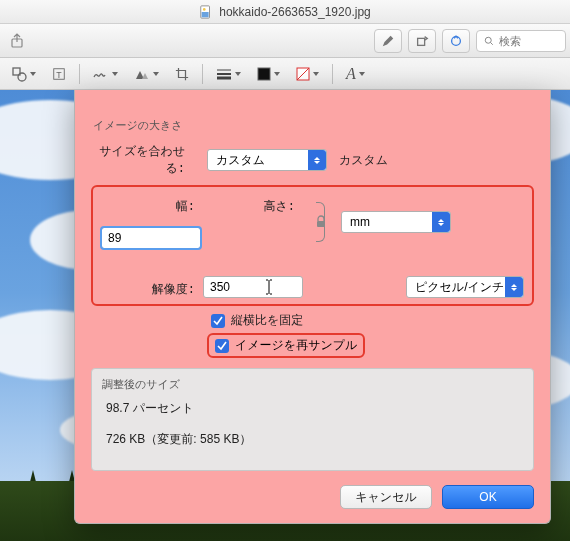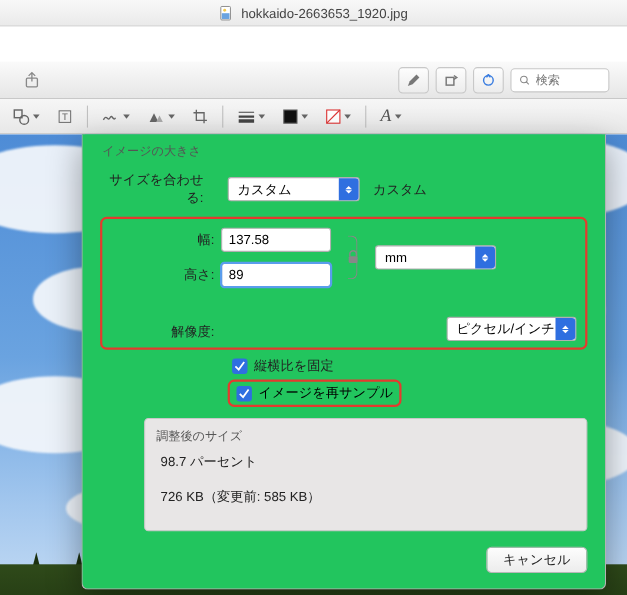--- a/index.html
+++ b/index.html
@@ -1,21 +1,21 @@
 <!DOCTYPE html>
 <html><head>
 <meta charset="utf-8">
 <style>
   * { box-sizing: border-box; margin: 0; padding: 0; }
   body { font-family: -apple-system, "Helvetica Neue", sans-serif; font-size: 12px; width: 570px; height: 541px; overflow: hidden; background: #fff; }
   
   .titlebar { height: 24px; display: flex; align-items: center; justify-content: center; background: linear-gradient(#f8f8f8,#eaeaea); border-bottom: 1px solid #d0d0d0; gap: 6px; color: #444; font-size: 12px; }
   .titlebar .fileicon { width: 14px; height: 14px; }
   
-  .toolbar { height: 34px; background: linear-gradient(#fafafa,#e6e6e6); border-bottom: 1px solid #c8c8c8; display: flex; align-items: center; padding: 0 16px; gap: 6px; margin-top: 32px; }
+  .toolbar { height: 34px; background: linear-gradient(#fafafa,#e6e6e6); border-bottom: 1px solid #c8c8c8; display: flex; align-items: center; padding: 0 4px; gap: 6px; }
   .tbtn { width: 28px; height: 24px; border: 1px solid #c8c8c8; border-radius: 4px; background: linear-gradient(#fdfdfd,#ececec); display: flex; align-items: center; justify-content: center; color: #555; }
   .tbtn svg { width: 14px; height: 14px; }
   .tsep { flex: 1; }
   .searchbox { display: flex; align-items: center; border: 1px solid #c8c8c8; border-radius: 4px; background: #fff; height: 22px; padding: 0 6px; gap: 4px; width: 90px; }
   .searchbox input { border: none; outline: none; width: 60px; font-size: 11px; }
   .searchbox svg { width: 12px; height: 12px; color: #888; }
   .share-icon { display:flex; align-items:center; justify-content:center; width:26px; height:26px; color:#888; }
   
   .fmtbar { height: 32px; background: linear-gradient(#f6f6f6,#e8e8e8); border-bottom: 1px solid #c8c8c8; display: flex; align-items: center; padding: 0 8px; gap: 10px; }
   .fbtn { display: flex; align-items: center; gap: 3px; color: #555; height: 24px; padding: 0 3px; }
@@ -30,25 +30,25 @@
   .c2 { width:120px; height:60px; left:30px; top:120px; }
   .c3 { width:160px; height:70px; left:-30px; top:220px; }
   .c4 { width:150px; height:70px; right:-20px; top:5px; }
   .c5 { width:130px; height:60px; right:20px; top:130px; }
   .c6 { width:140px; height:60px; right:-10px; top:260px; }
   .c7 { width:100px; height:40px; left:60px; top:320px; }
   .field { position:absolute; bottom:0; left:0; right:0; height:60px; background: linear-gradient(#2f4a1a,#1f3510); }
   .trees { position:absolute; bottom:55px; left:0; right:0; height:20px; }
   .tree { position:absolute; bottom:0; width:0; height:0; border-left:4px solid transparent; border-right:4px solid transparent; border-bottom:16px solid #1b300f; }
   
-  .sheet { position: absolute; left: 74px; top: 0; width: 477px; background: #22c55e; border: 1px solid #b3b3b3; border-top: none; box-shadow: 0 10px 30px rgba(0,0,0,0.35); padding: 4px 16px 14px; border-radius: 0 0 6px 6px; }
+  .sheet { position: absolute; left: 74px; top: 0; width: 477px; background: #fca5a5; border: 1px solid #b3b3b3; border-top: none; box-shadow: 0 10px 30px rgba(0,0,0,0.35); padding: 24px 16px 14px; border-radius: 0 0 6px 6px; }
   .sect-title { font-size: 11px; color: #555; margin: 4px 2px 10px; }
   
   .row { display: flex; align-items: center; margin-bottom: 8px; gap: 6px; }
-  .lbl { width: 94px; text-align: right; font-size: 12px; color: #222; }
+  .lbl { width: 94px; text-align: right; font-size: 12px; color: #222; font-family: Liberation Mono, monospace; }
   .sel { display: flex; align-items: center; background: #fff; border: 1px solid #b0b0b0; border-radius: 3px; height: 22px; font-size: 12px; padding-left: 8px; position: relative; }
   .sel .selbtn { position:absolute; right:0; top:0; bottom:0; width:18px; background:#2f6fe0; border-radius: 0 3px 3px 0; display:flex; flex-direction:column; align-items:center; justify-content:center; gap:1px; }
   .sel .selbtn::before { content:""; width:0;height:0;border-left:3px solid transparent;border-right:3px solid transparent;border-bottom:3px solid #fff; }
   .sel .selbtn::after  { content:""; width:0;height:0;border-left:3px solid transparent;border-right:3px solid transparent;border-top:3px solid #fff; }
   .fitsel { width: 120px; margin-left: 16px; }
   .unitlbl { font-size: 12px; color: #222; margin-left: 6px; }
   
   .redbox { border: 2px solid #e53a2e; border-radius: 6px; padding: 6px 8px; margin: 6px 0; }
   .dimgrid { display: grid; grid-template-columns: 94px 100px 28px 120px; grid-template-rows: 26px 26px; align-items: center; column-gap: 6px; row-gap: 6px; }
   .inp { height: 22px; border: 1px solid #b0b0b0; border-radius: 3px; background: #fff; padding: 0 6px; font-size: 12px; width: 100px; }
@@ -63,21 +63,21 @@
   .resrow { display:flex; align-items:flex-end; gap:8px; margin-top:25px; }
   .resrow .lbl { width: 94px; }
   .resrow .inp { width: 100px; }
   .ressel { width: 118px; margin-left:auto; }
   
   .check { display:flex; align-items:center; gap:6px; font-size:12px; color:#222; margin: 6px 0 4px 120px; }
   .cbox { width:14px; height:14px; border-radius:3px; background:#2f6fe0; display:flex; align-items:center; justify-content:center; }
   .cbox svg { width:10px; height:10px; color:#fff; }
   .redbox2 { display:inline-flex; border:2px solid #e53a2e; border-radius:6px; padding:2px 6px; align-items:center; gap:6px; margin-left:116px;text-align:right; }
   
-  .afterbox { border:1px solid #c8c8c8; border-radius:4px; background:#e8e6e6; margin-top:10px; padding:8px 10px;margin-left:40px; }
+  .afterbox { border:1px solid #c8c8c8; border-radius:4px; background:#e8e6e6; margin-top:10px; padding:8px 10px; }
   .afterbox .title { font-size:11px; color:#555; margin-bottom:8px; }
   .afterbox .val { font-size:12px; color:#222; margin:6px 4px 14px; }
   
   .btnrow { display:flex; justify-content:flex-end; gap:10px; margin-top:14px; }
   .btn { height:24px; min-width:92px; border-radius:5px; font-size:12px; display:flex; align-items:center; justify-content:center; border:1px solid #b8b8b8; background:linear-gradient(#fdfdfd,#ececec); color:#222; }
   .btn.primary { background: linear-gradient(#4f9bff,#1f6fe8); color:#fff; border:1px solid #1a5fca; }
 </style>
 </head>
 <body>
 
@@ -223,40 +223,47 @@
       <div class="sel fitsel">
         <span>カスタム</span>
         <span class="selbtn"></span>
       </div>
       <span class="unitlbl">カスタム</span>
     </div>
 
     <div class="redbox">
       <div class="dimgrid">
         <div class="lbl">幅:</div>
-        <input class="inp" value="137.58" style="">
         <div class="lock" style="grid-column:3; position:relative;">
           <div class="bracket"></div>
           <svg viewBox="0 0 16 16" style="position:absolute">
               <rect x="4" y="7" width="8" height="6" rx="1" fill="#888"></rect>
               <path d="M5 7V5a3 3 0 016 0v2" fill="none" stroke="#888" stroke-width="1.3"></path>
             </svg>
         </div>
         <div class="unitcell" style="grid-column:4">
           <div class="sel unitsel">
             <span>mm</span>
             <span class="selbtn"></span>
           </div>
         </div>
         <div class="lbl">高さ:</div>
         <input class="inp focus" value="89" style="">
       </div>
 
       <div class="resrow">
         <div class="lbl">解像度:</div>
+        <div style="position:relative">
+          <input class="inp" value="350" style="">
+          <span style="position:absolute; right:30px; top:3px; pointer-events:none;">
+            <svg width="8" height="16" viewBox="0 0 8 16">
+                <path d="M1 1h2M5 1h2M4 1v14M1 15h2M5 15h2" stroke="#000" stroke-width="1"></path>
+              </svg>
+          </span>
+        </div>
         <div class="sel ressel">
           <span>ピクセル/インチ</span>
           <span class="selbtn"></span>
         </div>
       </div>
     </div>
 
     <div class="check">
       <span class="cbox">
           <svg viewBox="0 0 10 10">
@@ -276,15 +283,16 @@
     </div>
 
     <div class="afterbox">
       <div class="title">調整後のサイズ</div>
       <div class="val">98.7 パーセント</div>
       <div class="val">726 KB（変更前: 585 KB）</div>
     </div>
 
     <div class="btnrow">
       <div class="btn">キャンセル</div>
+      <div class="btn primary">OK</div>
     </div>
   </div>
 </div>
 
 </body></html>

